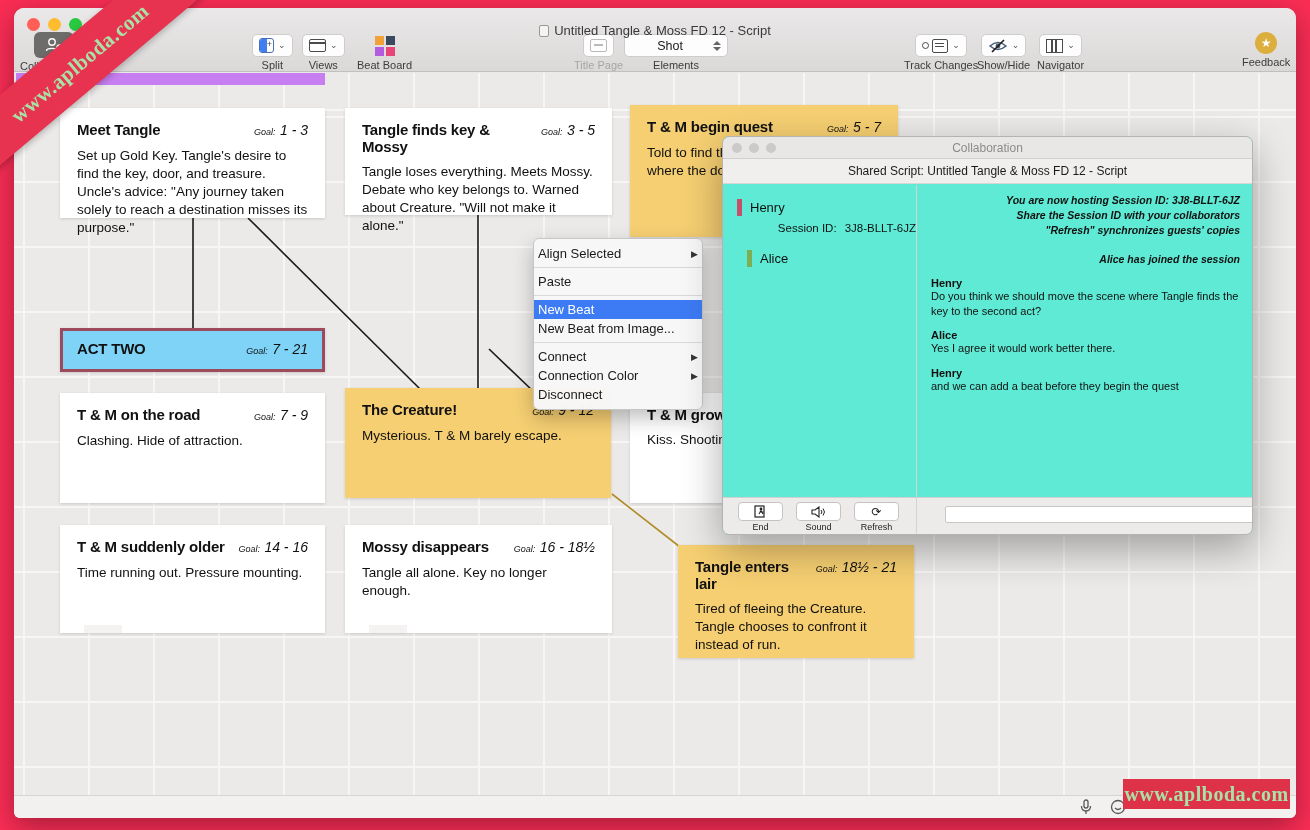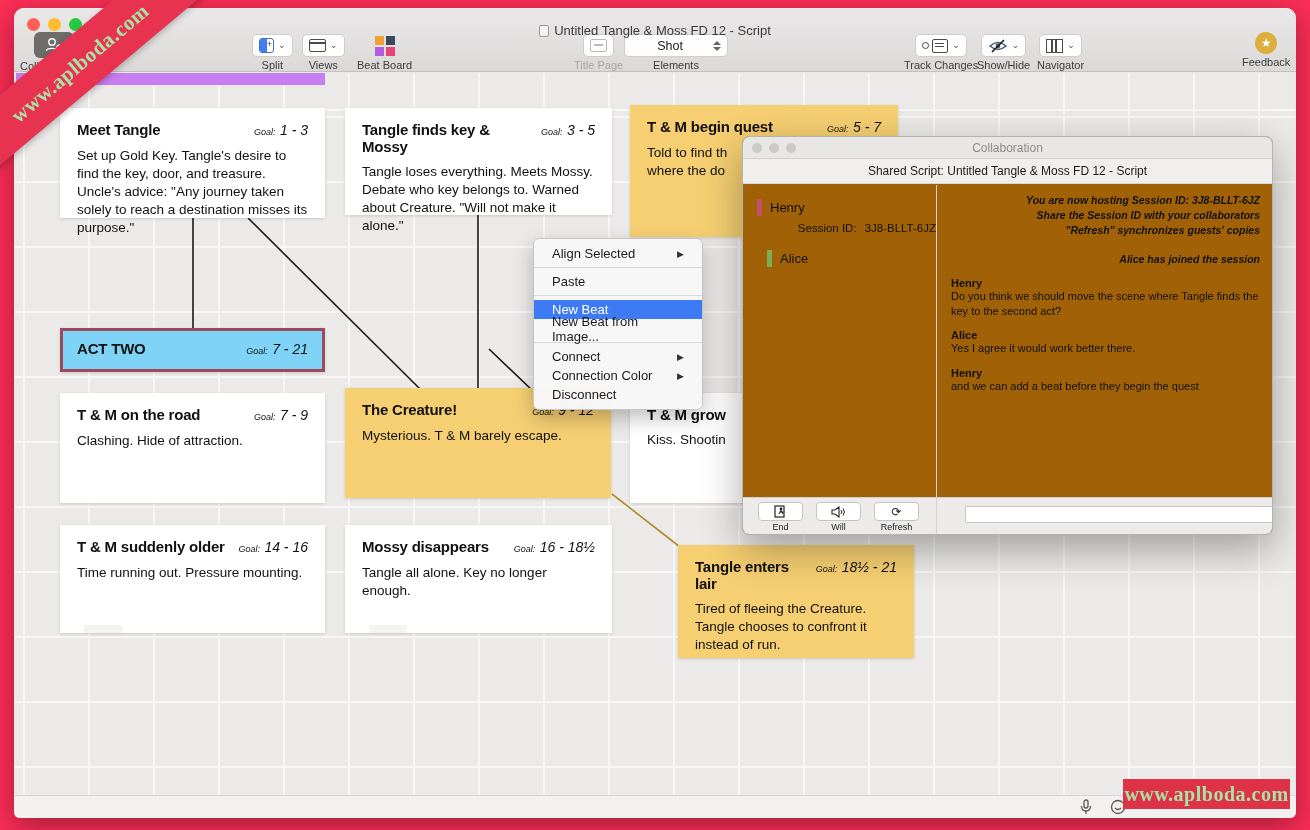--- a/index.html
+++ b/index.html
@@ -84,27 +84,27 @@
   .c-creature  { left:331px; top:380px; width:266px; height:110px; }
   .c-grow      { left:616px; top:385px; width:268px; height:110px; }
   .c-older     { left:46px;  top:517px; width:265px; height:108px; }
   .c-mossy     { left:331px; top:517px; width:267px; height:108px; }
   .c-lair      { left:664px; top:537px; width:236px; height:113px; }
 
   
   .ctx-menu { position:absolute; left:519px; top:230px; width:170px; background:rgba(247,247,247,.98);
               border:1px solid #c6c6c6; border-radius:6px; box-shadow:0 8px 20px rgba(0,0,0,.25);
               padding:5px 0; z-index:10; font-size:13px; color:#1a1a1a; }
-  .ctx-item { padding:2px 18px; height:19px; display:flex; justify-content:space-between; align-items:center; }
+  .ctx-item { padding:2px 4px; height:19px; display:flex; justify-content:space-between; align-items:center; }
   .ctx-item .arr { font-size:9px; color:#333; }
   .ctx-item.hl { background:#3d7bf5; color:#fff; }
   .ctx-sep { height:1px; background:#d9d9d9; margin:4px 0; }
 
   
-  .collab-win { position:absolute; left:728px; top:128px; width:531px; height:399px; background:#a16207;
+  .collab-win { position:absolute; left:708px; top:128px; width:531px; height:399px; background:#5eead4;
                 border:1px solid #b5b3b2; border-radius:7px; box-shadow:0 14px 40px rgba(0,0,0,.33);
                 z-index:20; overflow:hidden; }
   .cw-titlebar { height:22px; background:#e9e7e6; border-bottom:1px solid #d2d0cf; position:relative;
                  display:flex; align-items:center; justify-content:center; }
   .cw-titlebar .dots { position:absolute; left:9px; top:6px; display:flex; gap:7px; }
   .cw-titlebar .dots span { width:10px; height:10px; border-radius:50%; background:#cccac9; display:block; }
   .cw-title { font-size:12px; color:#8d8b8a; }
   .cw-subtitle { height:25px; background:#f1efee; border-bottom:1px solid #d8d6d5; display:flex;
                  align-items:center; justify-content:center; font-size:12px; color:#1a1a1a; }
   .cw-body { position:absolute; left:0; top:48px; bottom:37px; width:100%; display:flex; }
@@ -442,21 +442,21 @@
           </span>
           <span class="btn-lbl">End</span>
         </div>
         <div class="f-btn">
           <span class="btn-face">
             <svg width="15" height="12" viewBox="0 0 15 12">
               <path d="M1 4 L4 4 L8 1 L8 11 L4 8 L1 8 Z" fill="none" stroke="#222" stroke-width="1.1"></path>
               <path d="M10 4 Q12 6 10 8 M12 2.5 Q15 6 12 9.5" fill="none" stroke="#222" stroke-width="1"></path>
             </svg>
           </span>
-          <span class="btn-lbl">Will</span>
+          <span class="btn-lbl">Sound</span>
         </div>
         <div class="f-btn">
           <span class="btn-face">⟳</span>
           <span class="btn-lbl">Refresh</span>
         </div>
       </div>
       <input class="chat-input" type="text" value="" style="">
     </div>
   </div>
 

